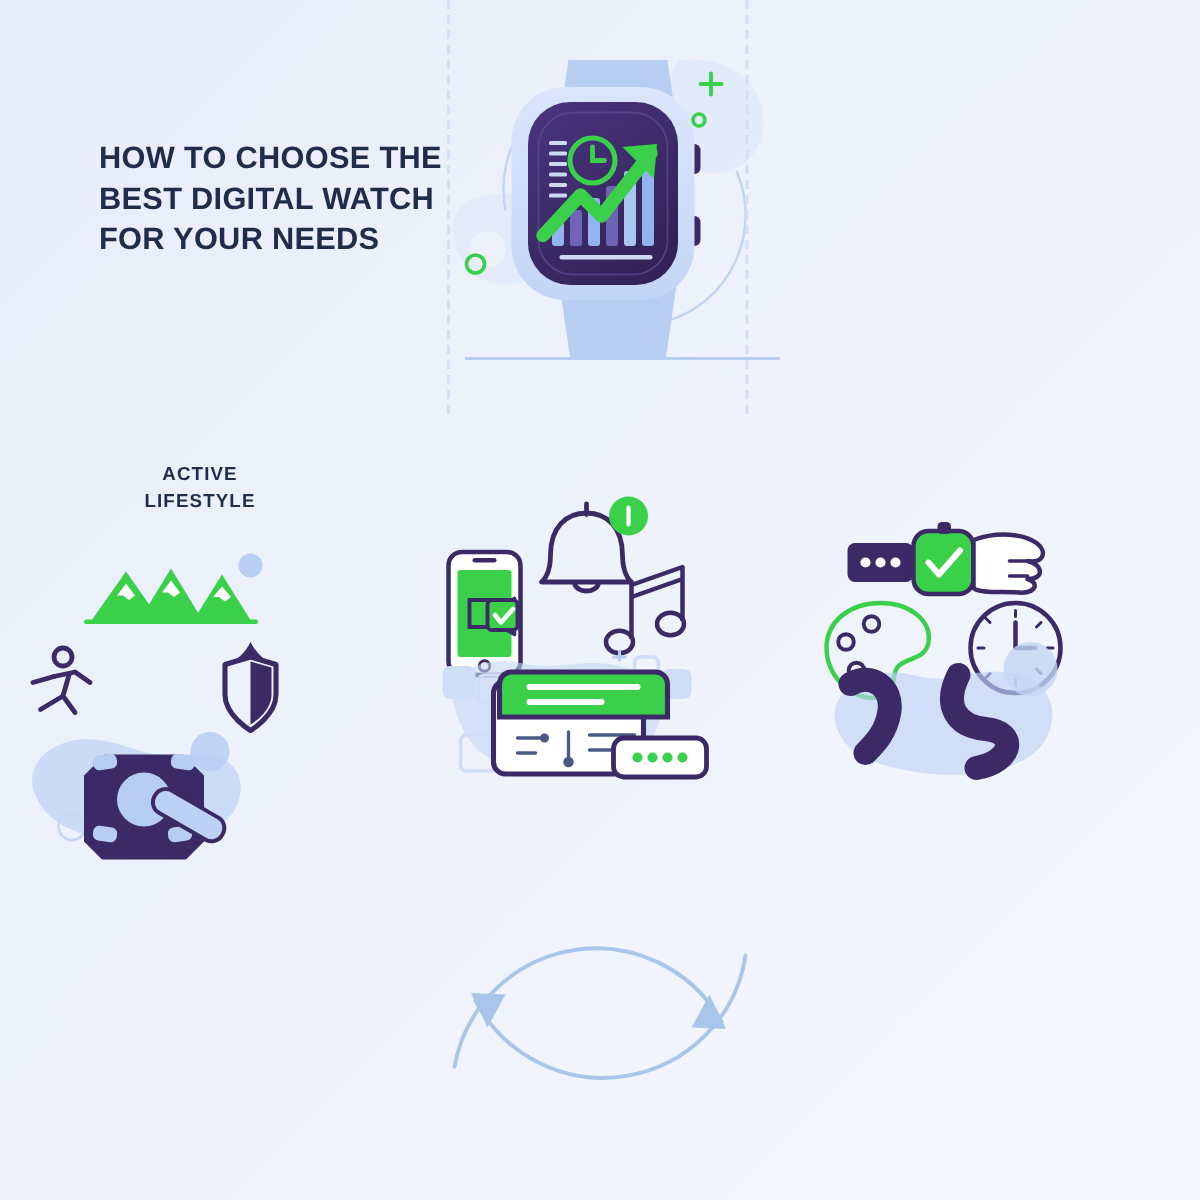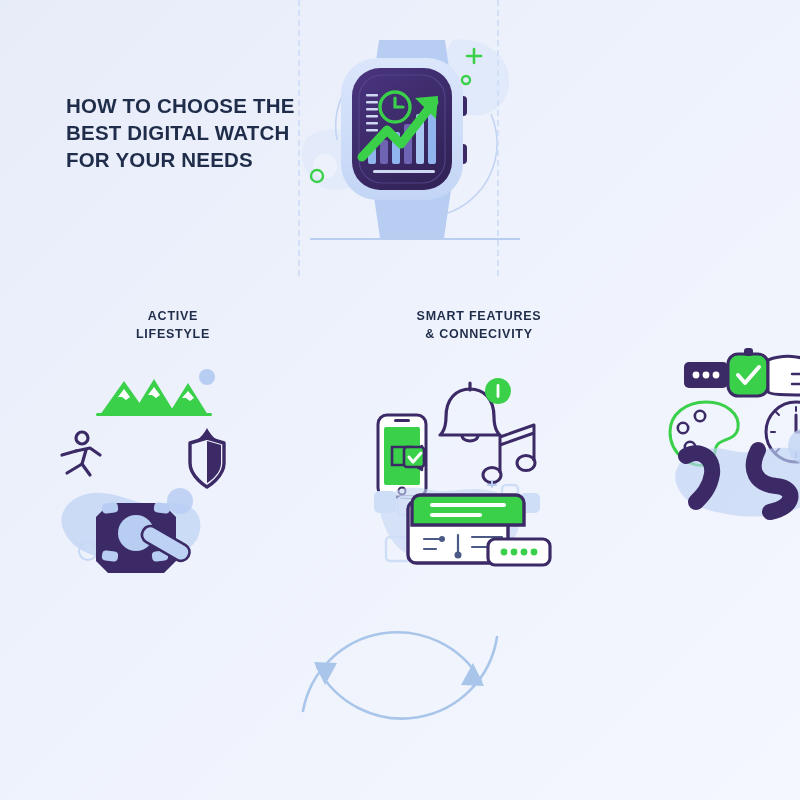--- a/index.html
+++ b/index.html
@@ -26,21 +26,21 @@
   .ground-line {
     position: absolute; left: 310px; top: 238px; width: 210px; height: 1.5px;
     background: #b9cdf0;
   }
 
   
   .columns {
     position: absolute; left: 0; top: 296px; width: 800px; height: 280px;
     display: flex;
   }
-  .col { position: relative; flex: 1; padding-left: 40px; }
+  .col { position: relative; flex: 1; }
   .col-title {
     text-align: center; font-size: 12.5px; font-weight: bold;
     letter-spacing: 0.75px; color: #1f2d4a; line-height: 1.45;
     text-transform: uppercase; white-space: pre-line; padding-top: 11px;
   }
   .col-art { position: relative; width: 100%; height: 222px; margin-top: 8px; }
   .divider {
     position: absolute; top: 0; width: 0; height: 276px;
     border-left: 2px dashed #d2e0f7;
   }
@@ -182,22 +182,20 @@
             <rect x="114" y="152" width="16" height="10" rx="4" fill="#b8cdf2" transform="rotate(8 122 157)"></rect>
             <rect x="62" y="200" width="16" height="10" rx="4" fill="#b8cdf2" transform="rotate(8 70 205)"></rect>
             <rect x="112" y="200" width="16" height="10" rx="4" fill="#b8cdf2" transform="rotate(-8 120 205)"></rect>
             <rect x="100" y="184" width="52" height="17" rx="8" fill="#bcd1f4" stroke="#3b2a66" stroke-width="2.6" transform="rotate(30 126 192)"></rect>
           </g>
         </svg>
       </div>
     </div>
 
     <div class="col">
-      <div class="col-title">SMART FEATURES
-&amp; CONNECIVITY</div>
       <div class="col-art">
         <svg width="266" height="222" viewBox="0 0 266 222">
 
           <g>
             <path d="M100 66 C100 48 110 38 124 38 C138 38 148 48 148 66 C148 80 154 84 154 84 L94 84 C94 84 100 80 100 66 Z" fill="none" stroke="#3b2a66" stroke-width="3.2" stroke-linejoin="round"></path>
             <path d="M124 32 v7" stroke="#3b2a66" stroke-width="3.2" stroke-linecap="round"></path>
             <path d="M116 84 C116 92 132 92 132 84" fill="none" stroke="#3b2a66" stroke-width="3.2"></path>
             <circle cx="152" cy="40" r="13" fill="#3ad04a"></circle>
             <rect x="150.6" y="33" width="2.8" height="14" rx="1.4" fill="#ffffff"></rect>
           </g>

